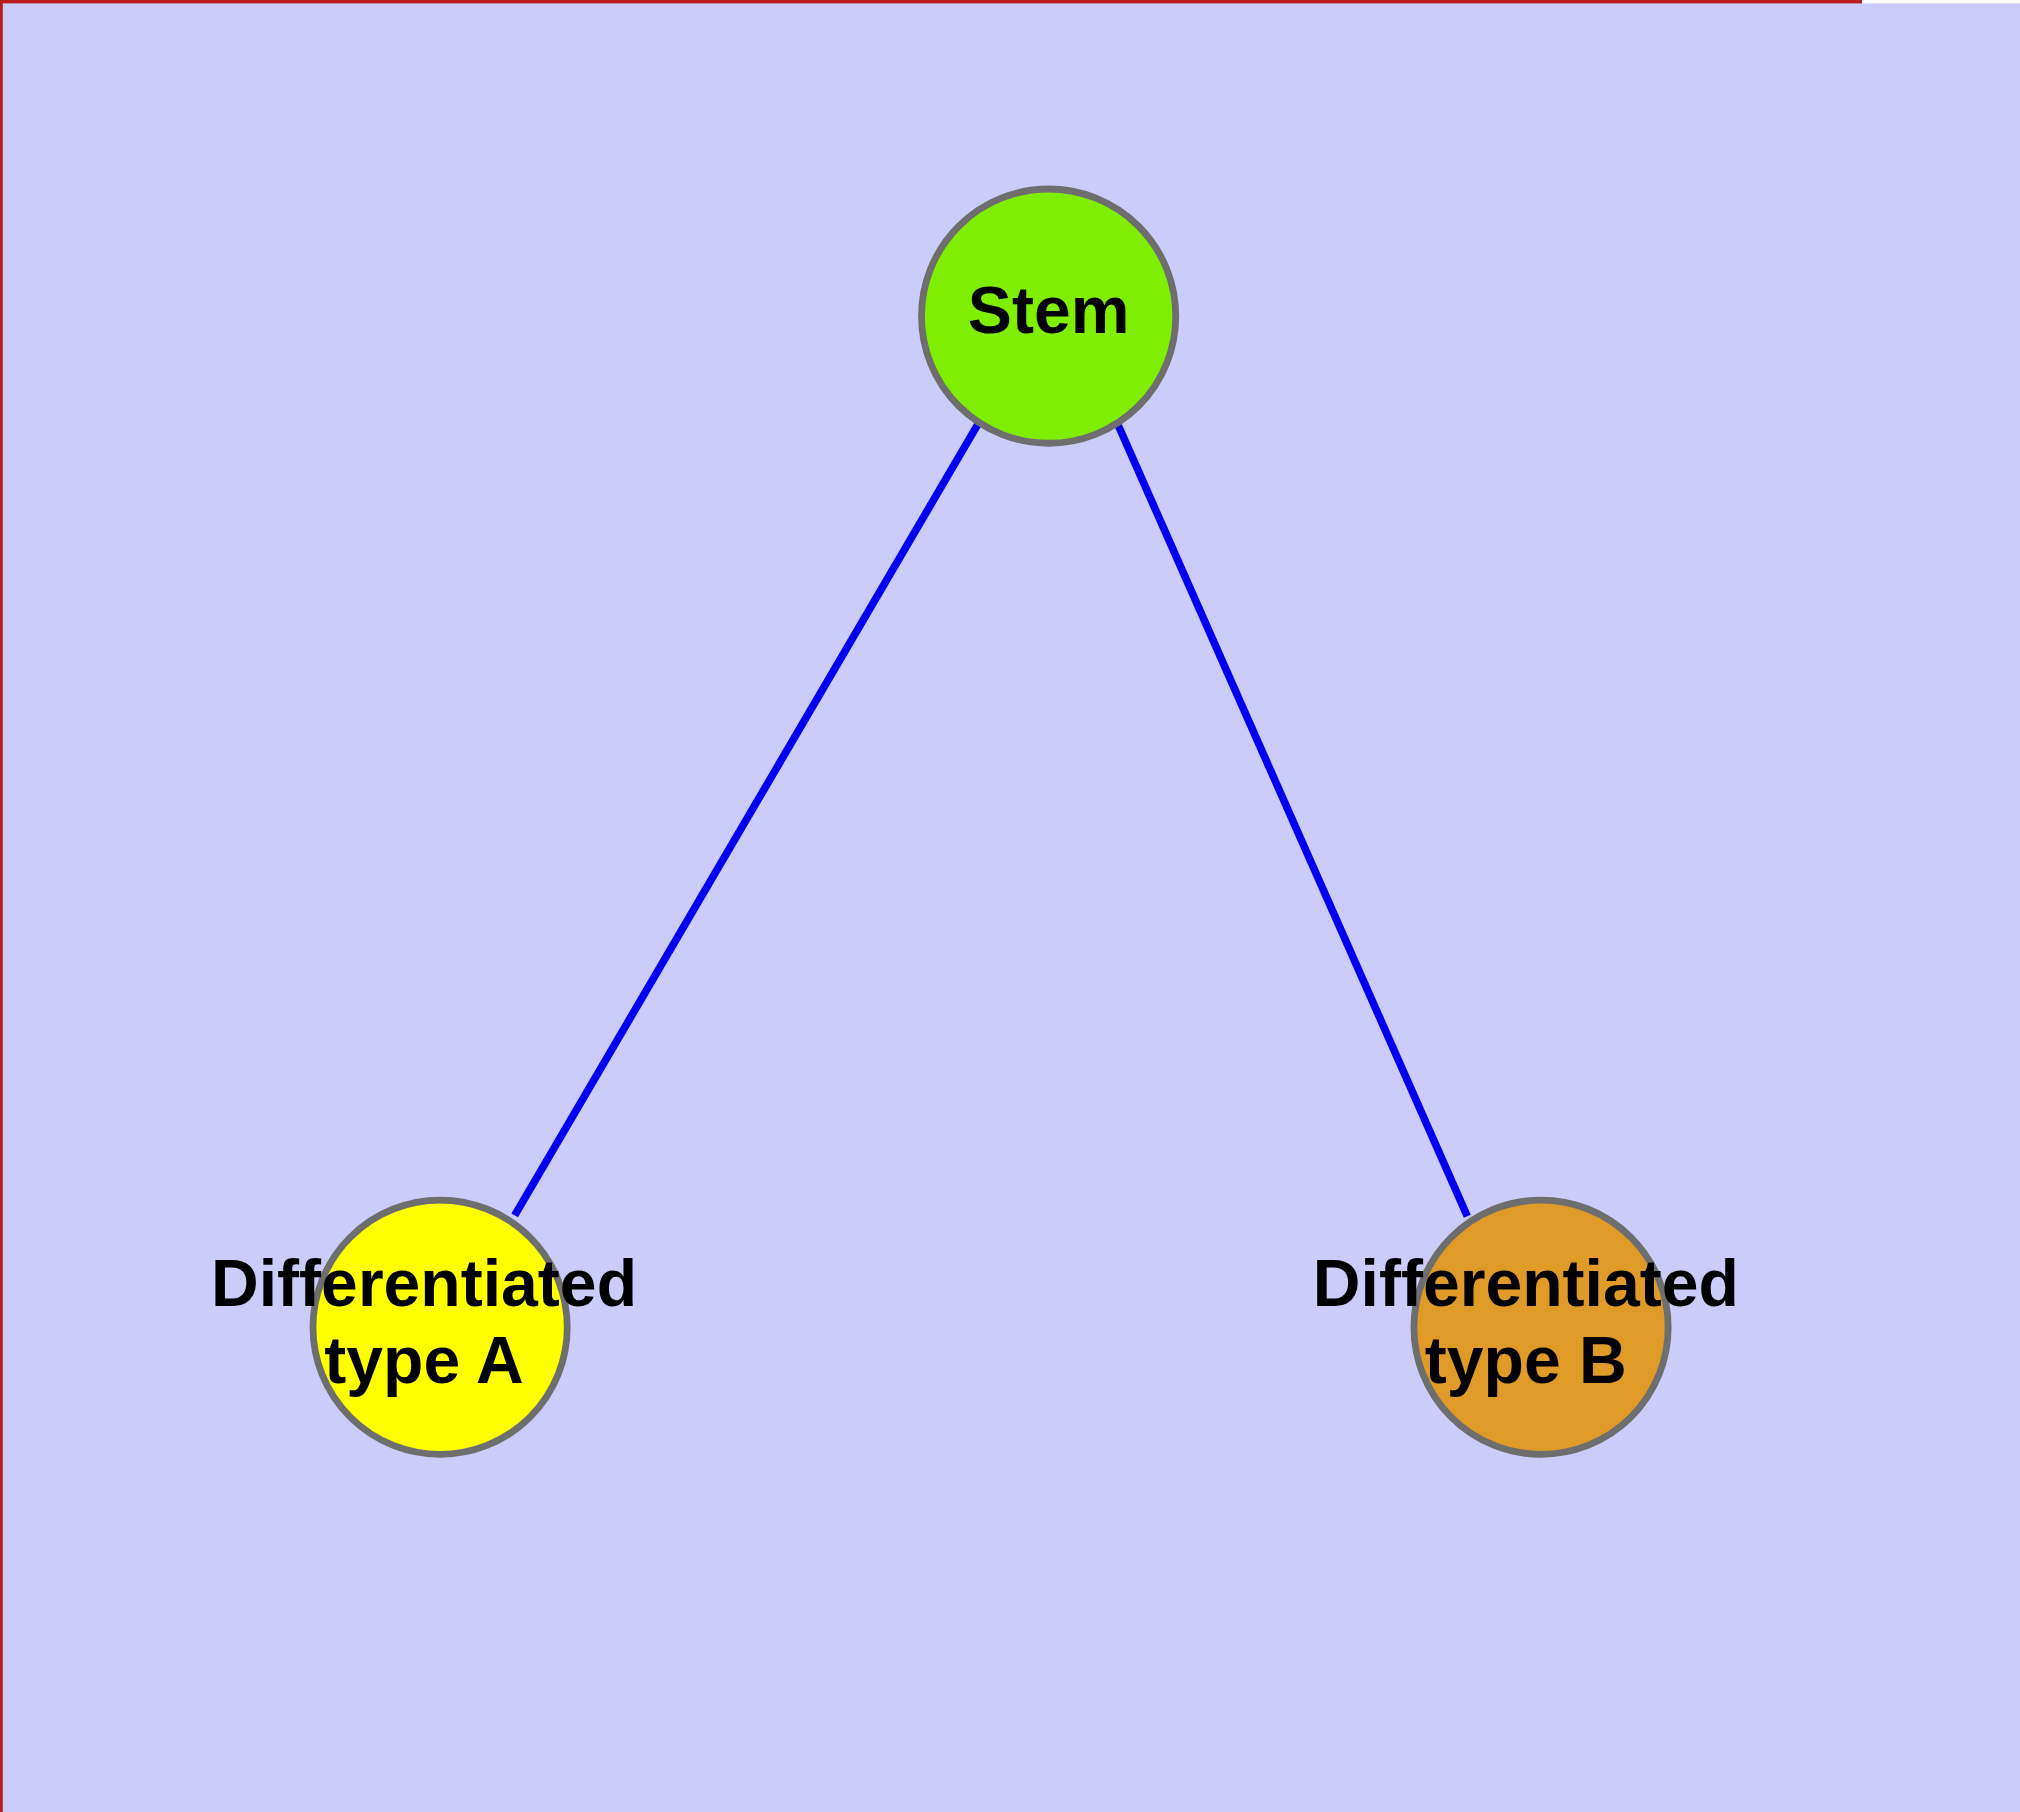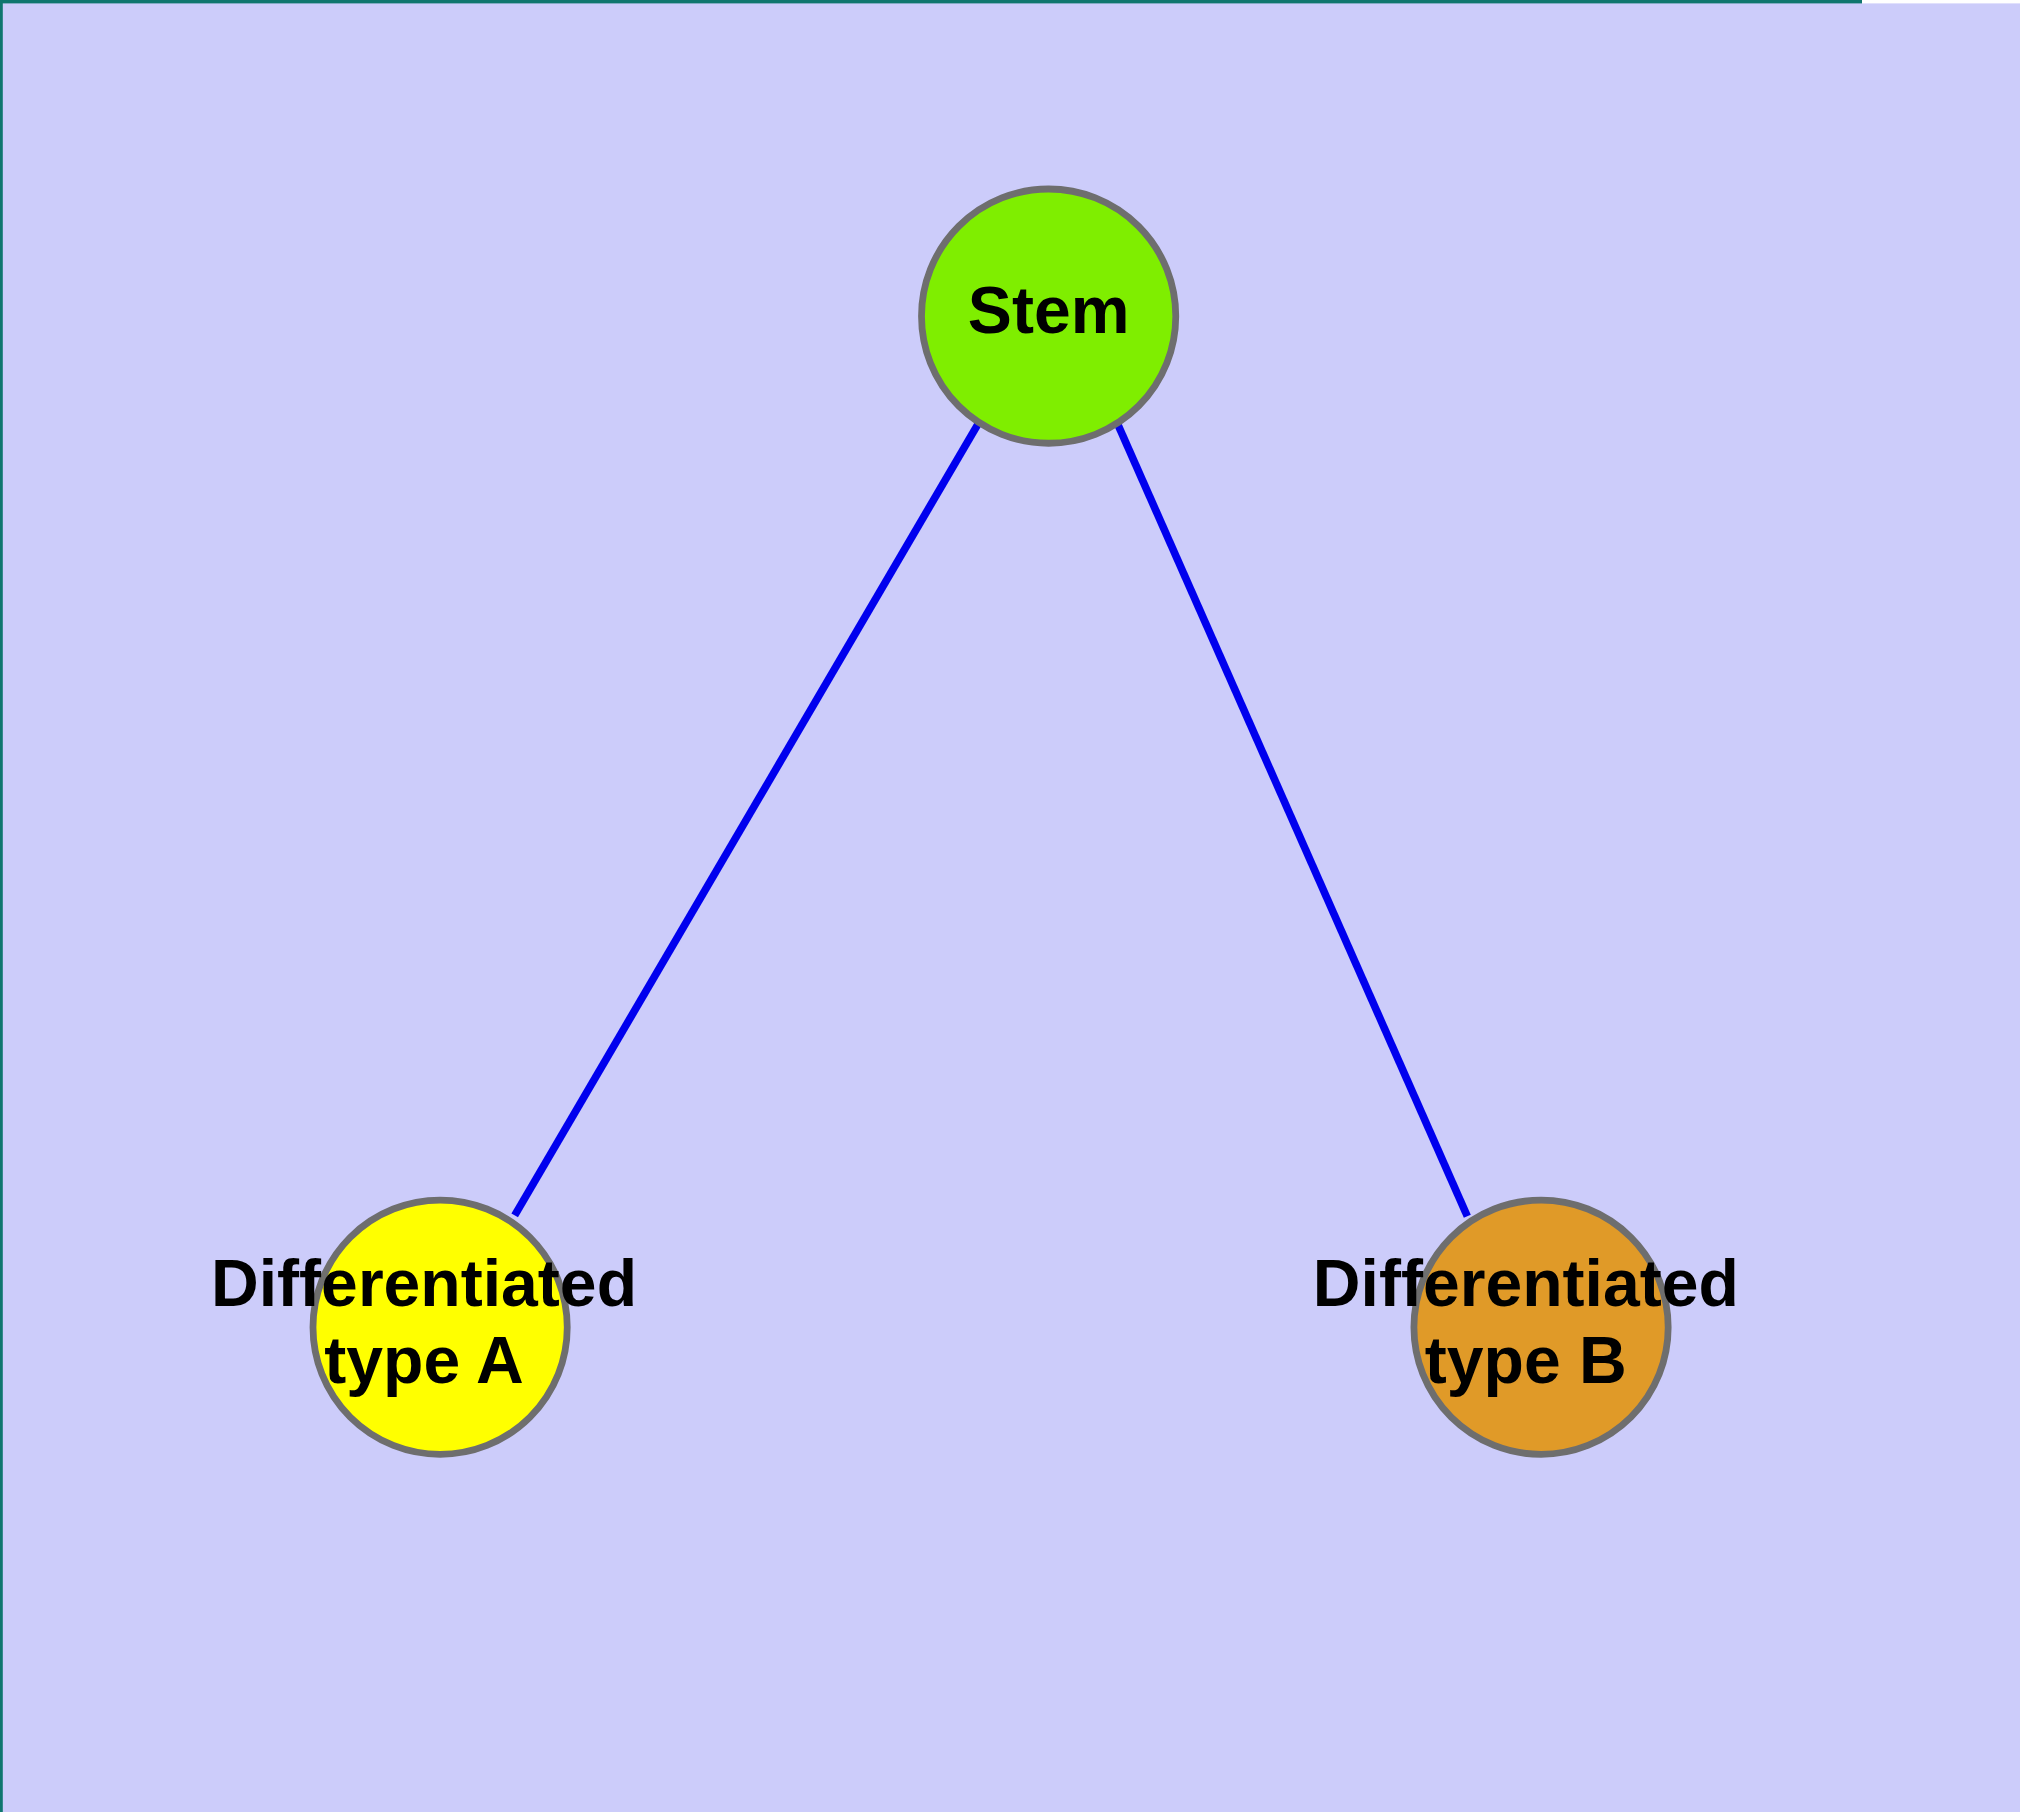--- a/index.html
+++ b/index.html
@@ -32,21 +32,21 @@
     font-family: "Liberation Sans", sans-serif;
     font-weight: bold;
     fill: #000000;
     text-anchor: middle;
     dominant-baseline: middle;
   }
 </style>
 </head>
 <body>
 
-<div id="graph-canvas" style="width: 1862px; height: 1812px; background: #0f766e;">
+<div id="graph-canvas" style="width: 1862px; height: 1812px; background: #b91c1c;">
   <svg id="graph-svg" viewBox="0 0 2384 2138" xmlns="http://www.w3.org/2000/svg" style="width: 2021px; height: 1812px;">
 
     <rect id="bg-rect" x="3" y="4" width="2381" height="2134" fill="#ccccfa"></rect>
 
     <g>
       <line id="edge-0" x1="1155" y1="498" x2="607" y2="1434" stroke="#0000ee" stroke-width="9" stroke-linecap="butt"></line>
       <line id="edge-1" x1="1317" y1="497" x2="1731" y2="1435" stroke="#0000ee" stroke-width="9" stroke-linecap="butt"></line>
     </g>
 
     <g>

